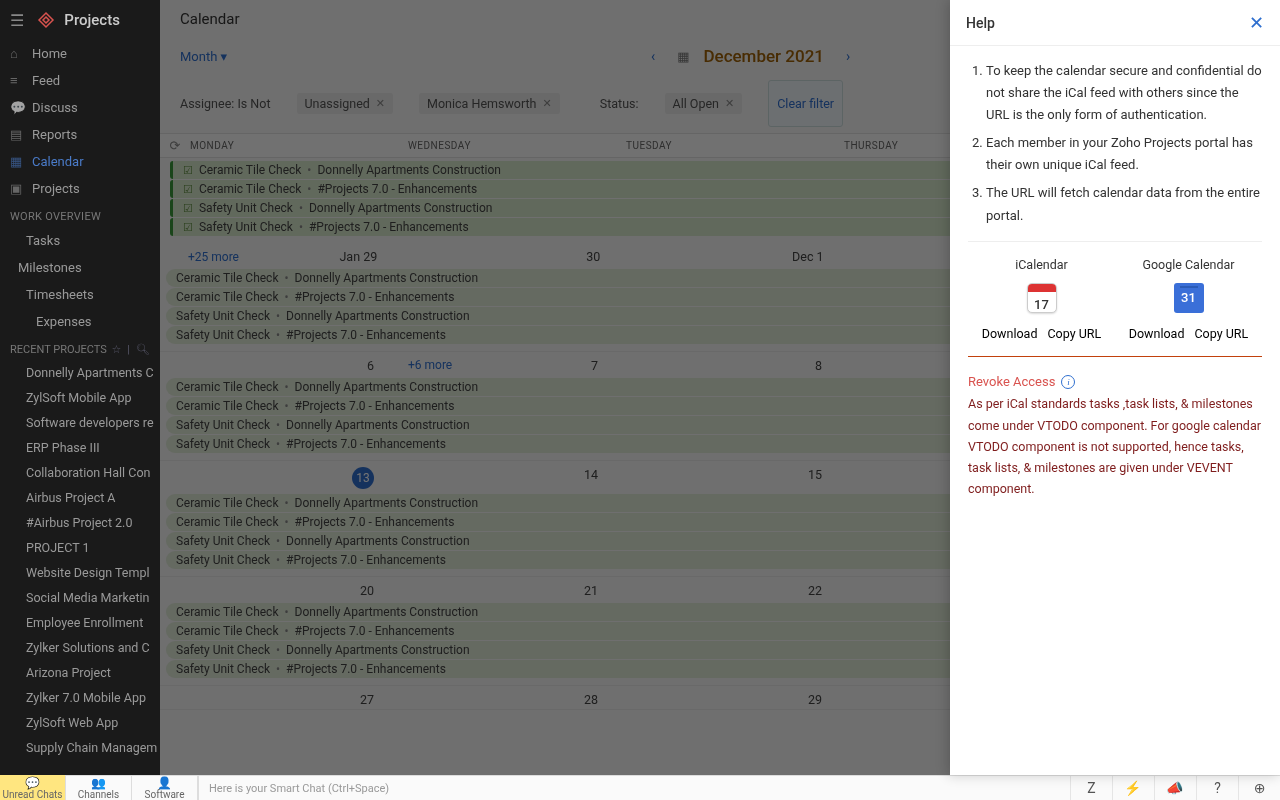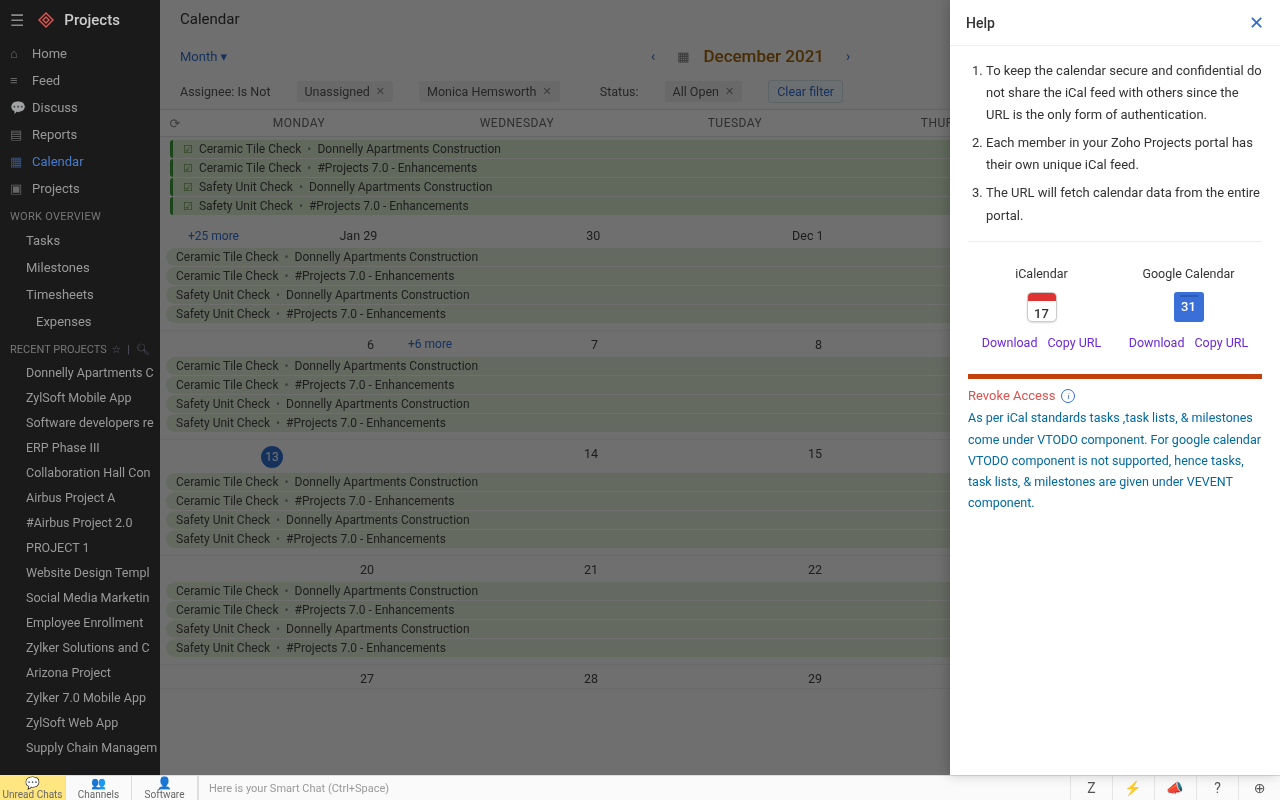--- a/index.html
+++ b/index.html
@@ -22,57 +22,57 @@
 .page-title{padding:10px 20px;font-size:15px;color:#333}
 .toolbar{display:flex;align-items:center;padding:6px 20px;gap:14px}
 .dropdown{color:#2f6fcf;font-size:13px;cursor:pointer}
 .nav-arrow{color:#2f6fcf;font-size:14px;cursor:pointer;padding:4px 8px}
 .cal-icon{color:#777;font-size:13px}
 .month-label{font-size:17px;color:#a16207;font-weight:500}
 .spacer{flex:1}
 .filter-bar{display:flex;align-items:center;padding:6px 20px;gap:26px;font-size:12.5px;color:#555}
 .chip{background:#e8e8e8;border-radius:3px;padding:3px 8px;display:inline-flex;align-items:center;gap:6px;color:#555}
 .chip .x{color:#888;cursor:pointer;font-size:11px}
-.clear-filter{color:#2f6fcf;cursor:pointer;border:1px solid #cdd;padding:3px 8px;border-radius:3px;background:#f0f5fb}
+.clear-filter{color:#2f6fcf;cursor:pointer;border:1px solid #cdd;padding:15px 8px;border-radius:3px;background:#f0f5fb}
 .cal-head{display:flex;border-top:1px solid #e0e0e0;border-bottom:1px solid #e0e0e0;background:#fafafa}
 .refresh{width:30px;display:flex;align-items:center;justify-content:center;color:#888;font-size:13px}
-.day-col{flex:1;text-align:center;font-size:12px;color:#666;padding:6px 0;letter-spacing:.5px}
+.day-col{flex:1;font-size:10px;color:#666;padding:6px 0;letter-spacing:.5px}
 .cal-body{}
 .week{border-bottom:1px solid #e8e8e8}
 .date-row{display:flex;padding-top:4px}
 .date-cell{flex:1;text-align:right;padding:2px 10px;font-size:12.5px;color:#444}
 .date-cell.first{text-align:left;padding-left:14px}
 .more-link{color:#2f6fcf;font-size:12px;padding-left:14px}
 .today-badge{display:inline-flex;width:22px;height:22px;background:#2f6fcf;color:#fff;border-radius:50%;align-items:center;justify-content:center;font-size:12px}
 .events{padding:2px 0 6px}
 .event{margin:1px 6px;background:#e0ead8;border-radius:10px;padding:2px 10px;font-size:12px;color:#444;display:flex;align-items:center;gap:6px;white-space:nowrap;overflow:hidden}
 .event.highlight{border-left:3px solid #3a9a3a;border-radius:3px;background:#d8e8cc;margin-left:10px}
 .event .ico{font-size:11px;color:#5a8a3a}
 .event .dot{color:#888}
 .dim-overlay{position:absolute;inset:0;background:rgba(0,0,0,.55);pointer-events:none}
 .help-panel{position:absolute;top:0;right:0;width:330px;height:775px;background:#fff;box-shadow:-2px 0 12px rgba(0,0,0,.2);z-index:10;display:flex;flex-direction:column}
 .help-head{display:flex;justify-content:space-between;align-items:center;padding:12px 16px;border-bottom:1px solid #eee}
 .help-head h3{font-size:14px;font-weight:500;color:#333}
 .close-x{color:#2f6fcf;font-size:18px;cursor:pointer}
 .help-body{padding:14px 18px;font-size:13px;color:#333;line-height:1.7;overflow:auto}
 .help-body ol{padding-left:18px;margin-bottom:14px}
 .help-body li{margin-bottom:6px}
-.cal-opts{display:flex;border-top:1px solid #eee;border-bottom:5px solid #c2410c;padding:21px 0;margin-bottom:6px}
+.cal-opts{display:flex;border-top:1px solid #eee;border-bottom:1px solid #c2410c;padding:12px 0;margin-bottom:14px}
 .cal-opt{flex:1;text-align:center}
 .cal-opt .name{font-size:12.5px;color:#333;margin-bottom:8px}
 .ical-icon{width:30px;height:30px;margin:0 auto 10px;background:#fff;border:1px solid #ccc;border-radius:5px;position:relative;box-shadow:0 1px 2px rgba(0,0,0,.15)}
 .ical-icon::before{content:"";position:absolute;top:0;left:0;right:0;height:8px;background:#d33;border-radius:4px 4px 0 0}
 .ical-icon::after{content:"17";position:absolute;top:10px;left:0;right:0;text-align:center;font-size:13px;color:#333;font-weight:500}
 .gcal-icon{width:30px;height:30px;margin:0 auto 10px;background:#3a6fd8;border-radius:3px;display:flex;align-items:center;justify-content:center;color:#fff;font-size:13px;font-weight:500;position:relative}
 .gcal-icon::before{content:"";position:absolute;top:3px;left:6px;right:6px;height:4px;border-top:2px solid #2a5bb8}
 .cal-links{display:flex;gap:10px;justify-content:center;font-size:12.5px}
-.cal-links a{color:#6d28d9;text-decoration:none;cursor:pointer}
+.cal-links a{color:#000000;text-decoration:none;cursor:pointer}
 .revoke{color:#d9534f;font-size:13px;margin-bottom:0;display:flex;align-items:center;gap:6px}
 .info-i{display:inline-flex;width:14px;height:14px;border:1px solid #2f6fcf;border-radius:50%;align-items:center;justify-content:center;font-size:9px;color:#2f6fcf;font-style:italic;font-family:serif}
-.note{font-size:12.5px;color:#0369a1;line-height:1.7}
+.note{font-size:12.5px;color:#7f1d1d;line-height:1.7}
 .bottom-bar{position:absolute;bottom:0;left:0;right:0;height:25px;background:#fafafa;border-top:1px solid #ddd;display:flex;align-items:center;font-size:10px;color:#666}
 .bb-tab{width:66px;text-align:center;padding:2px 0;border-right:1px solid #ddd;cursor:pointer}
 .bb-tab.active{background:#ffe680}
 .bb-tab .ic{font-size:12px;display:block;line-height:1}
 .bb-chat{flex:1;padding-left:10px;color:#999;font-size:11px;border-left:1px solid #ddd;height:100%;display:flex;align-items:center}
 .bb-right{display:flex;gap:0}
 .bb-btn{width:42px;text-align:center;font-size:14px;color:#555;cursor:pointer;border-left:1px solid #e5e5e5;height:25px;display:flex;align-items:center;justify-content:center}
 svg{display:block}
 </style>
 </head>
@@ -111,21 +111,21 @@
           <span>Calendar</span>
         </div>
         <div class="nav-item">
           <span class="nav-icon">▣</span>
           <span>Projects</span>
         </div>
       </div>
     <div class="nav-section">WORK OVERVIEW</div>
     <div id="nav-overview">
         <div class="nav-item" style="padding-left: 26px;">Tasks</div>
-        <div class="nav-item" style="padding-left: 26px;">Milestones</div>
+        <div class="nav-item" style="padding-left: 18px;">Milestones</div>
         <div class="nav-item" style="padding-left: 26px;">Timesheets</div>
         <div class="nav-item" style="padding-left: 36px;">Expenses</div>
       </div>
     <div class="nav-section-row">
       <span class="sec-label">RECENT PROJECTS</span>
       <span class="nav-section-icons">
         <span>☆</span>
         <span>|</span>
         <span>🔍︎</span>
       </span>
@@ -270,21 +270,21 @@
             </div>
             <div class="event">
               <span>Safety Unit Check</span> 
               <span class="dot">•</span> 
               <span>#Projects 7.0 - Enhancements</span>
             </div>
           </div>
         </div>
         <div class="week">
           <div class="date-row">
-            <div class="date-cell" style="text-align: center;"><span class="today-badge">13</span></div>
+            <div class="date-cell" style=""><span class="today-badge">13</span></div>
             <div class="date-cell">14</div>
             <div class="date-cell">15</div>
             <div class="date-cell">16</div>
             <div class="date-cell">17</div>
           </div>
           <div class="events">
             <div class="event">
               <span>Ceramic Tile Check</span> 
               <span class="dot">•</span> 
               <span>Donnelly Apartments Construction</span>

